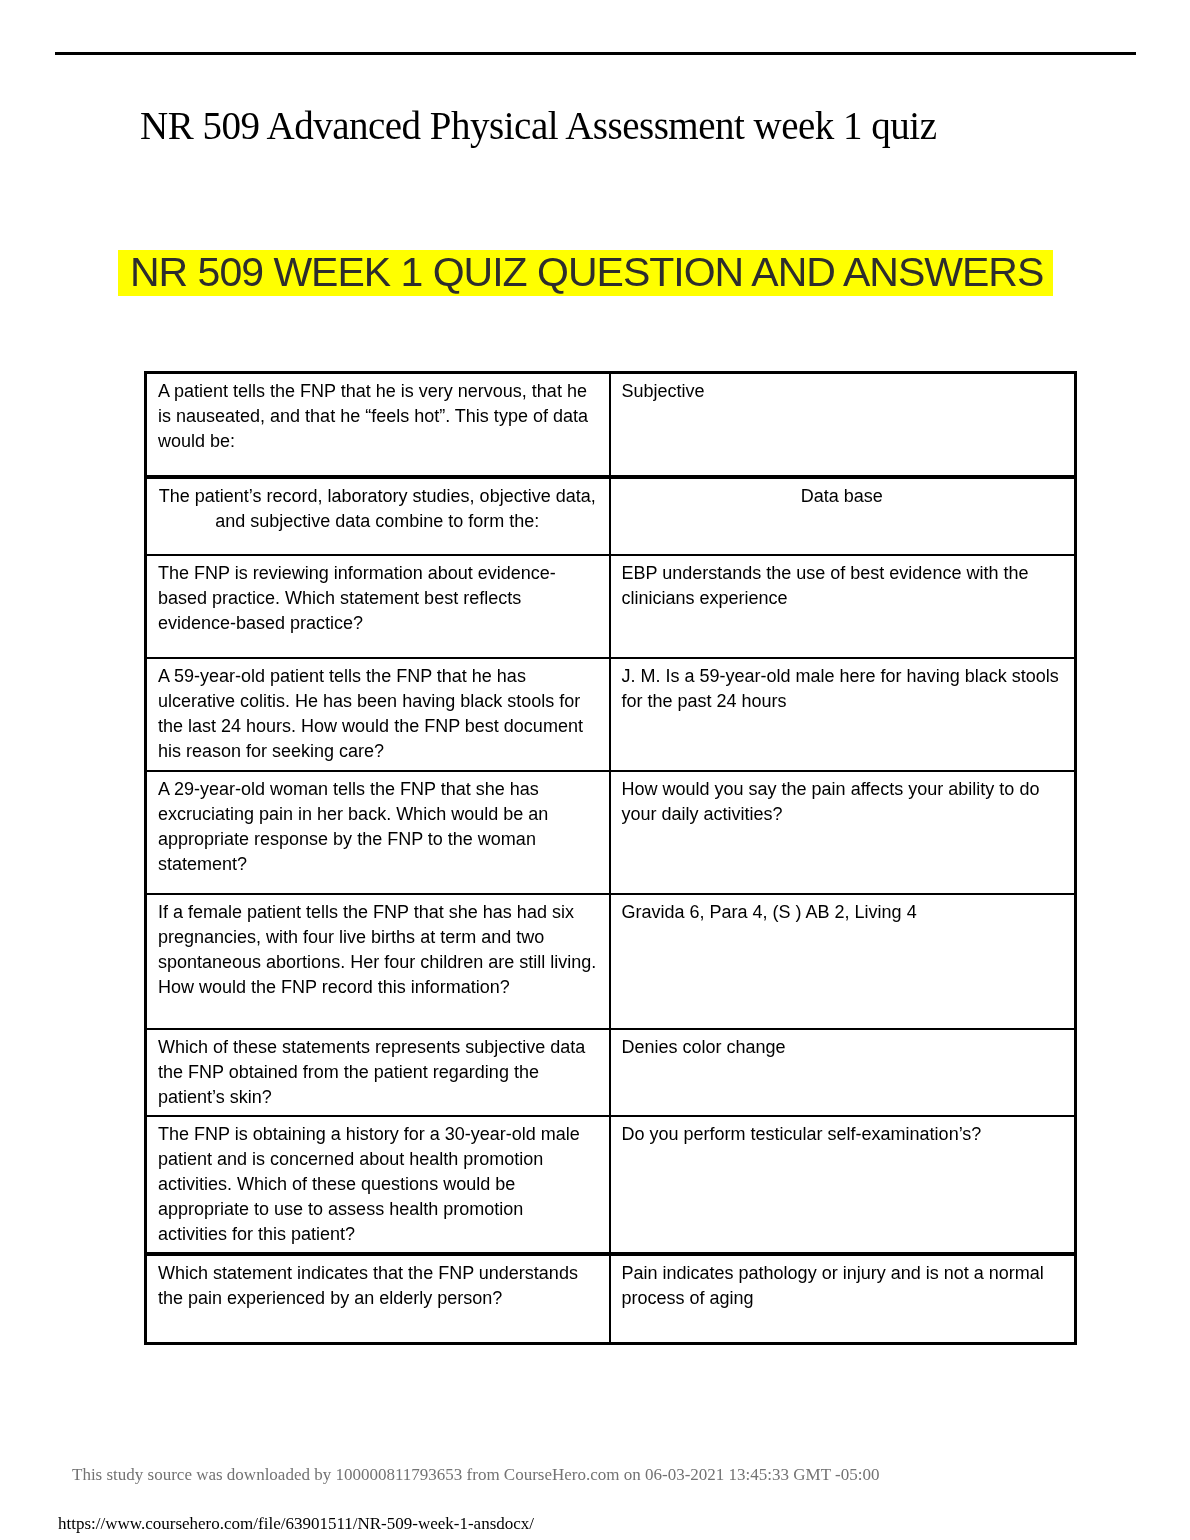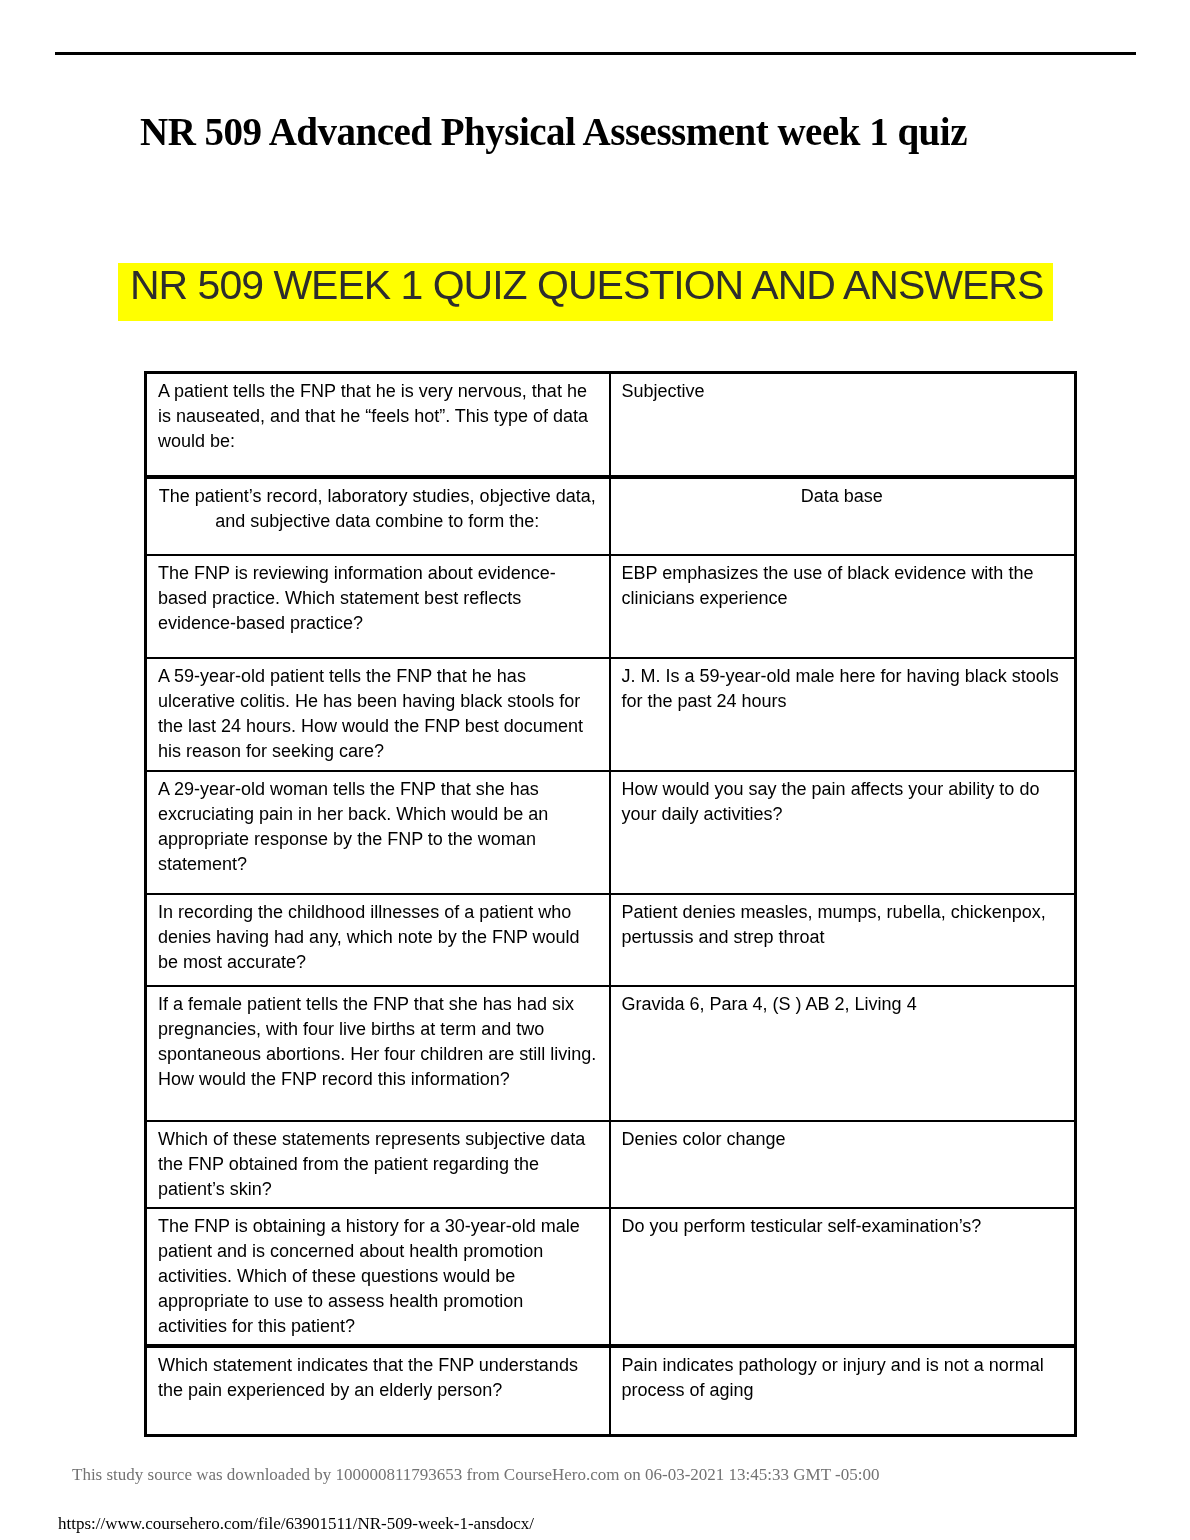--- a/index.html
+++ b/index.html
@@ -8,31 +8,30 @@
     background:#ffffff;
     position:relative;
     font-family:"Liberation Sans",sans-serif;
     color:#000;
   }
   .top-rule{
     position:absolute;left:55px;top:52px;
     width:1081px;height:3px;background:#000;
   }
   .doc-title{
-    position:absolute;left:140px;top:110px;margin:0;
+    position:absolute;left:140px;top:104px;margin:0;
     font-family:"Liberation Serif",serif;
-    font-weight:bold;font-size:39px;line-height:1.15;
+    font-weight:normal;font-size:39px;line-height:1.15;
     letter-spacing:-0.5px;color:#000;white-space:nowrap;
   }
   .banner{
     position:absolute;left:118px;top:250px;
     background:#ffff00;
-    padding:0 10px 14px 12px;
+    padding:0 10px 2px 12px;
     white-space:nowrap;
-    margin-top:13px;
   }
   .banner-text{
     font-family:"Liberation Sans",sans-serif;
     font-size:41px;line-height:44px;
     color:#2d2d2d;letter-spacing:-1px;
   }
   .qa-table{
     position:absolute;left:144px;top:371px;
     width:930px;
     border-collapse:collapse;table-layout:fixed;
@@ -80,33 +79,29 @@
         <tr style="height: 104px;">
           <td>A patient tells the FNP that he is very nervous, that he is nauseated, and that he “feels hot”. This type of data would be:</td>
           <td>Subjective</td>
         </tr>
         <tr class="thick-top" style="height: 78px; text-align: center;">
           <td>The patient’s record, laboratory studies, objective data, and subjective data combine to form the:</td>
           <td>Data base</td>
         </tr>
         <tr style="height: 103px;">
           <td>The FNP is reviewing information about evidence-based practice. Which statement best reflects evidence-based practice?</td>
-          <td>EBP emphasizes the use of black evidence with the clinicians experience</td>
+          <td>EBP understands the use of best evidence with the clinicians experience</td>
         </tr>
         <tr style="height: 113px;">
           <td>A 59-year-old patient tells the FNP that he has ulcerative colitis. He has been having black stools for the last 24 hours. How would the FNP best document his reason for seeking care?</td>
           <td>J. M. Is a 59-year-old male here for having black stools for the past 24 hours</td>
         </tr>
         <tr style="height: 123px;">
           <td>A 29-year-old woman tells the FNP that she has excruciating pain in her back. Which would be an appropriate response by the FNP to the woman statement?</td>
           <td>How would you say the pain affects your ability to do your daily activities?</td>
-        </tr>
-        <tr style="height: 92px;">
-          <td>In recording the childhood illnesses of a patient who denies having had any, which note by the FNP would be most accurate?</td>
-          <td>Patient denies measles, mumps, rubella, chickenpox, pertussis and strep throat</td>
         </tr>
         <tr style="height: 135px;">
           <td>If a female patient tells the FNP that she has had six pregnancies, with four live births at term and two spontaneous abortions. Her four children are still living. How would the FNP record this information?</td>
           <td>Gravida 6, Para 4, (S ) AB 2, Living 4</td>
         </tr>
         <tr style="height: 72px;">
           <td>Which of these statements represents subjective data the FNP obtained from the patient regarding the patient’s skin?</td>
           <td>Denies color change</td>
         </tr>
         <tr style="height: 135px;">

